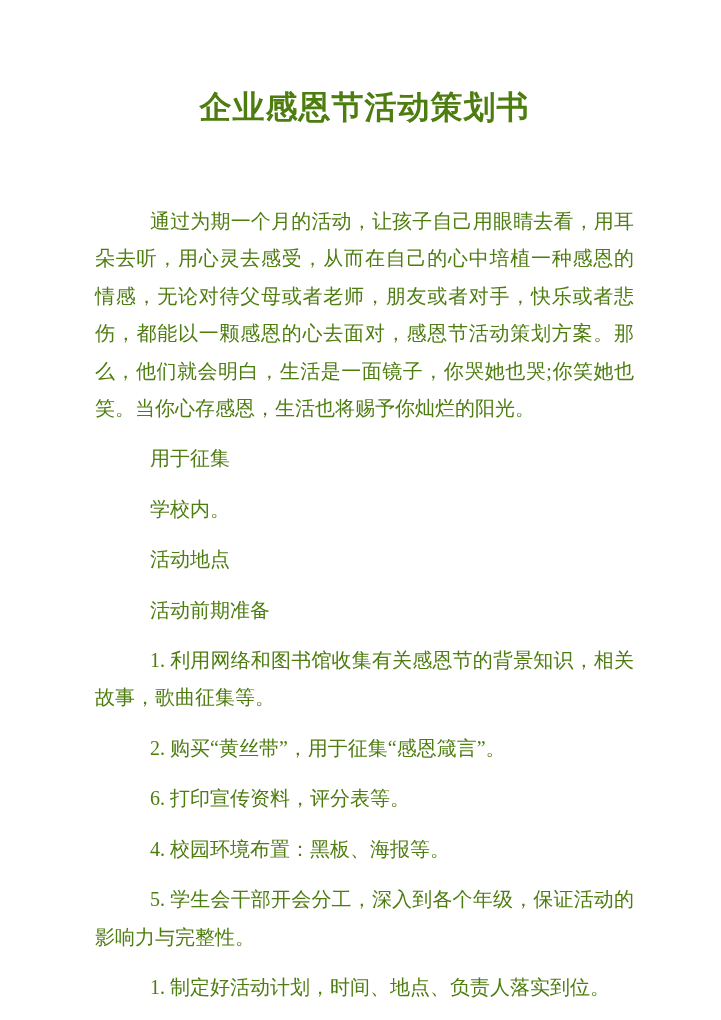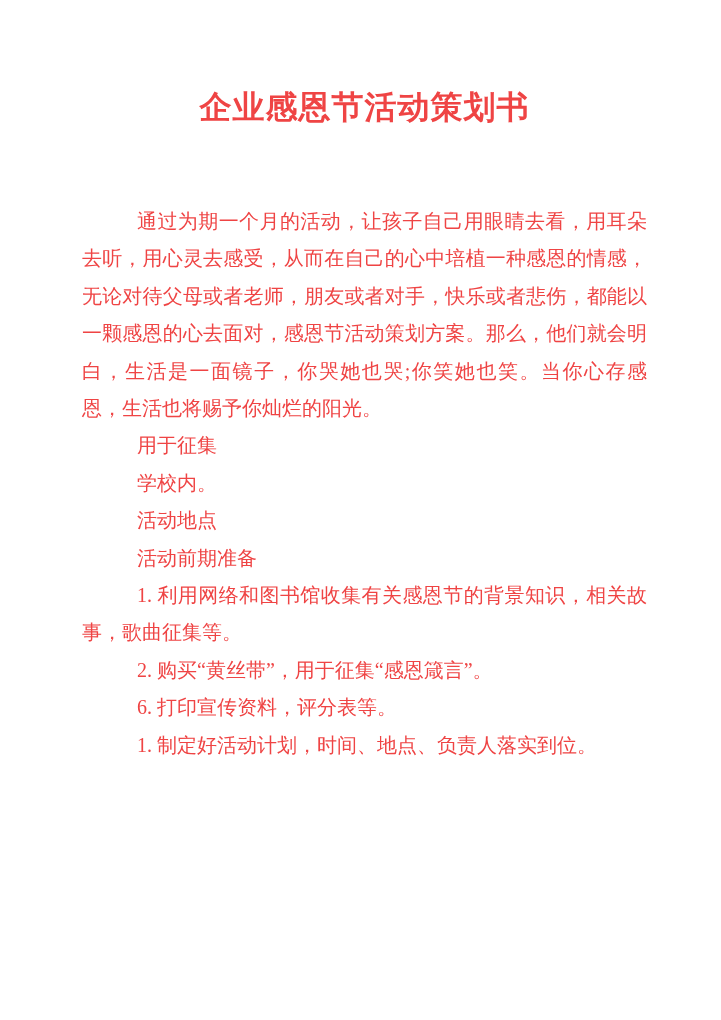--- a/index.html
+++ b/index.html
@@ -7,41 +7,41 @@
     padding: 0;
     background: #ffffff;
   }
   .page {
     position: relative;
     width: 721px;
     height: 1020px;
     background: #ffffff;
     overflow: hidden;
     font-family: "Liberation Serif", "DejaVu Serif", serif;
-    color: #ef4444;
+    color: #4d7c0f;
   }
   .content {
     position: absolute;
     left: 82px;
     top: 0;
     width: 565px;
   }
   .doc-title {
     margin: 84px 0 0 0;
     font-size: 32px;
     font-weight: bold;
     line-height: 46px;
     text-align: center;
     letter-spacing: 1px;
   }
   .doc-body {
     margin-top: 73px;
   }
   .doc-body p {
-    margin: 0;
+    margin: 13px;
     font-size: 20px;
     line-height: 37.4px;
     text-align: justify;
     text-indent: 55px;
     word-break: break-all;
   }
 </style>
 </head>
 <body>
 
@@ -50,16 +50,18 @@
     <h1 class="doc-title">企业感恩节活动策划书</h1>
     <div class="doc-body">
       <p>通过为期一个月的活动，让孩子自己用眼睛去看，用耳朵去听，用心灵去感受，从而在自己的心中培植一种感恩的情感，无论对待父母或者老师，朋友或者对手，快乐或者悲伤，都能以一颗感恩的心去面对，感恩节活动策划方案。那么，他们就会明白，生活是一面镜子，你哭她也哭;你笑她也笑。当你心存感恩，生活也将赐予你灿烂的阳光。</p>
       <p>用于征集</p>
       <p>学校内。</p>
       <p>活动地点</p>
       <p>活动前期准备</p>
       <p>1. 利用网络和图书馆收集有关感恩节的背景知识，相关故事，歌曲征集等。</p>
       <p>2. 购买“黄丝带”，用于征集“感恩箴言”。</p>
       <p>6. 打印宣传资料，评分表等。</p>
+      <p>4. 校园环境布置：黑板、海报等。</p>
+      <p>5. 学生会干部开会分工，深入到各个年级，保证活动的影响力与完整性。</p>
       <p>1. 制定好活动计划，时间、地点、负责人落实到位。</p>
     </div>
   </div>
 </div>
 
 </body></html>

